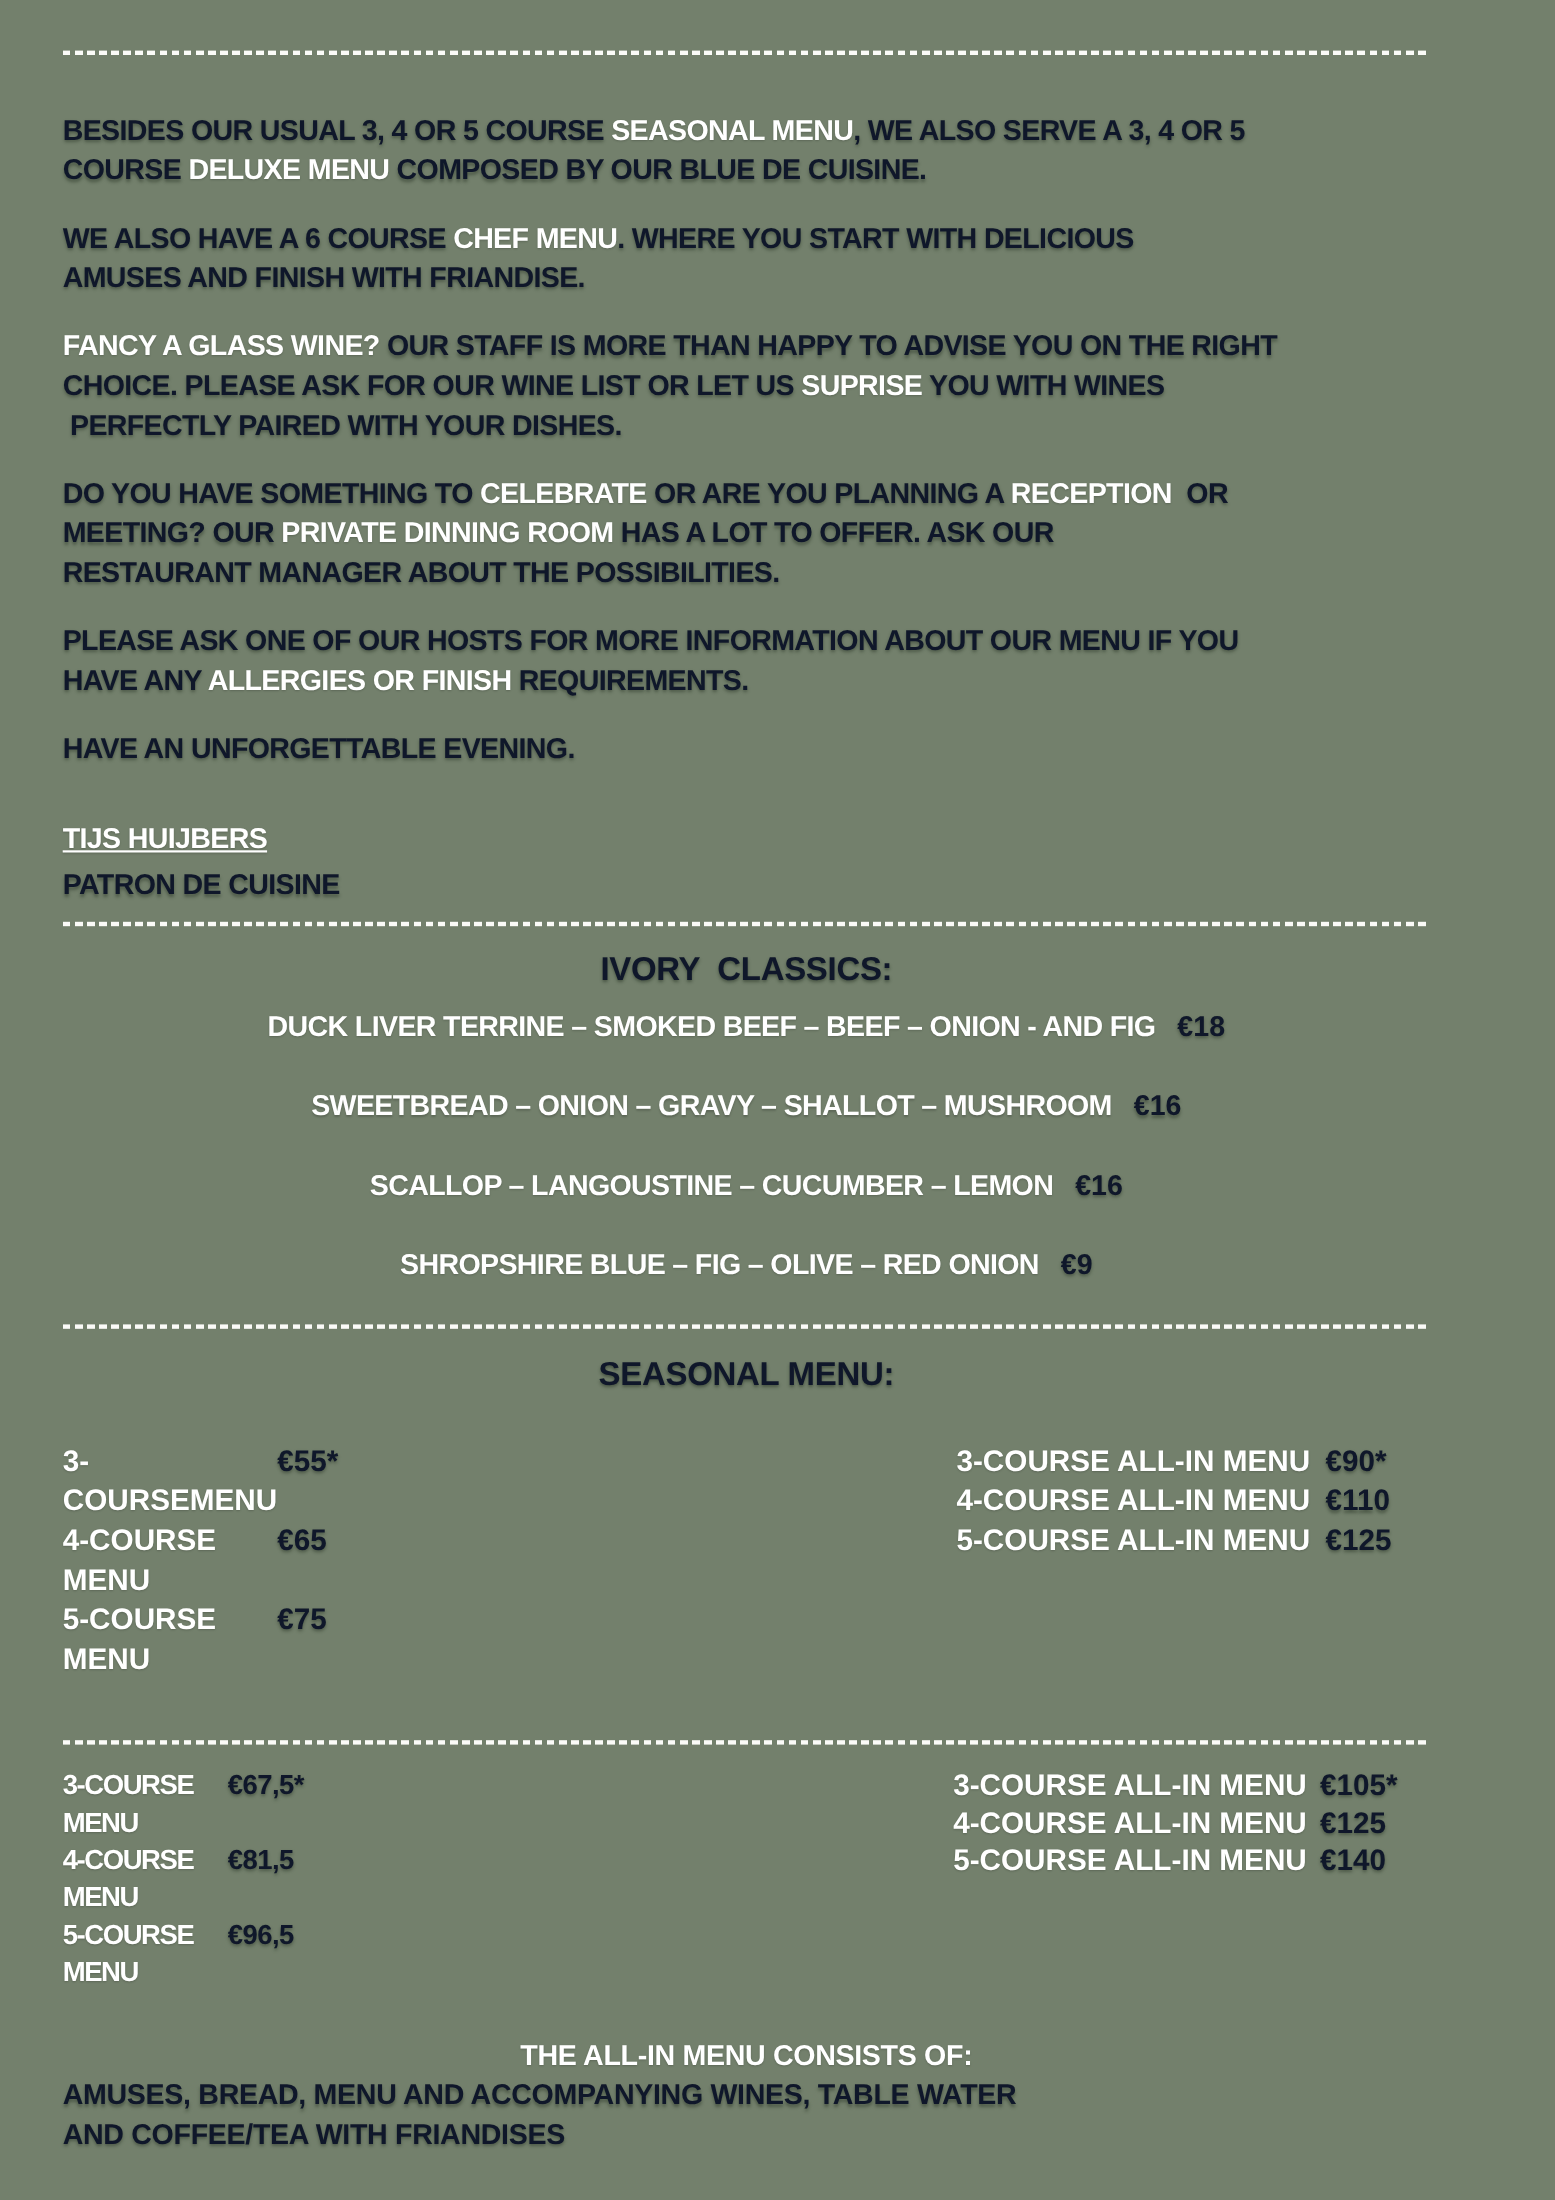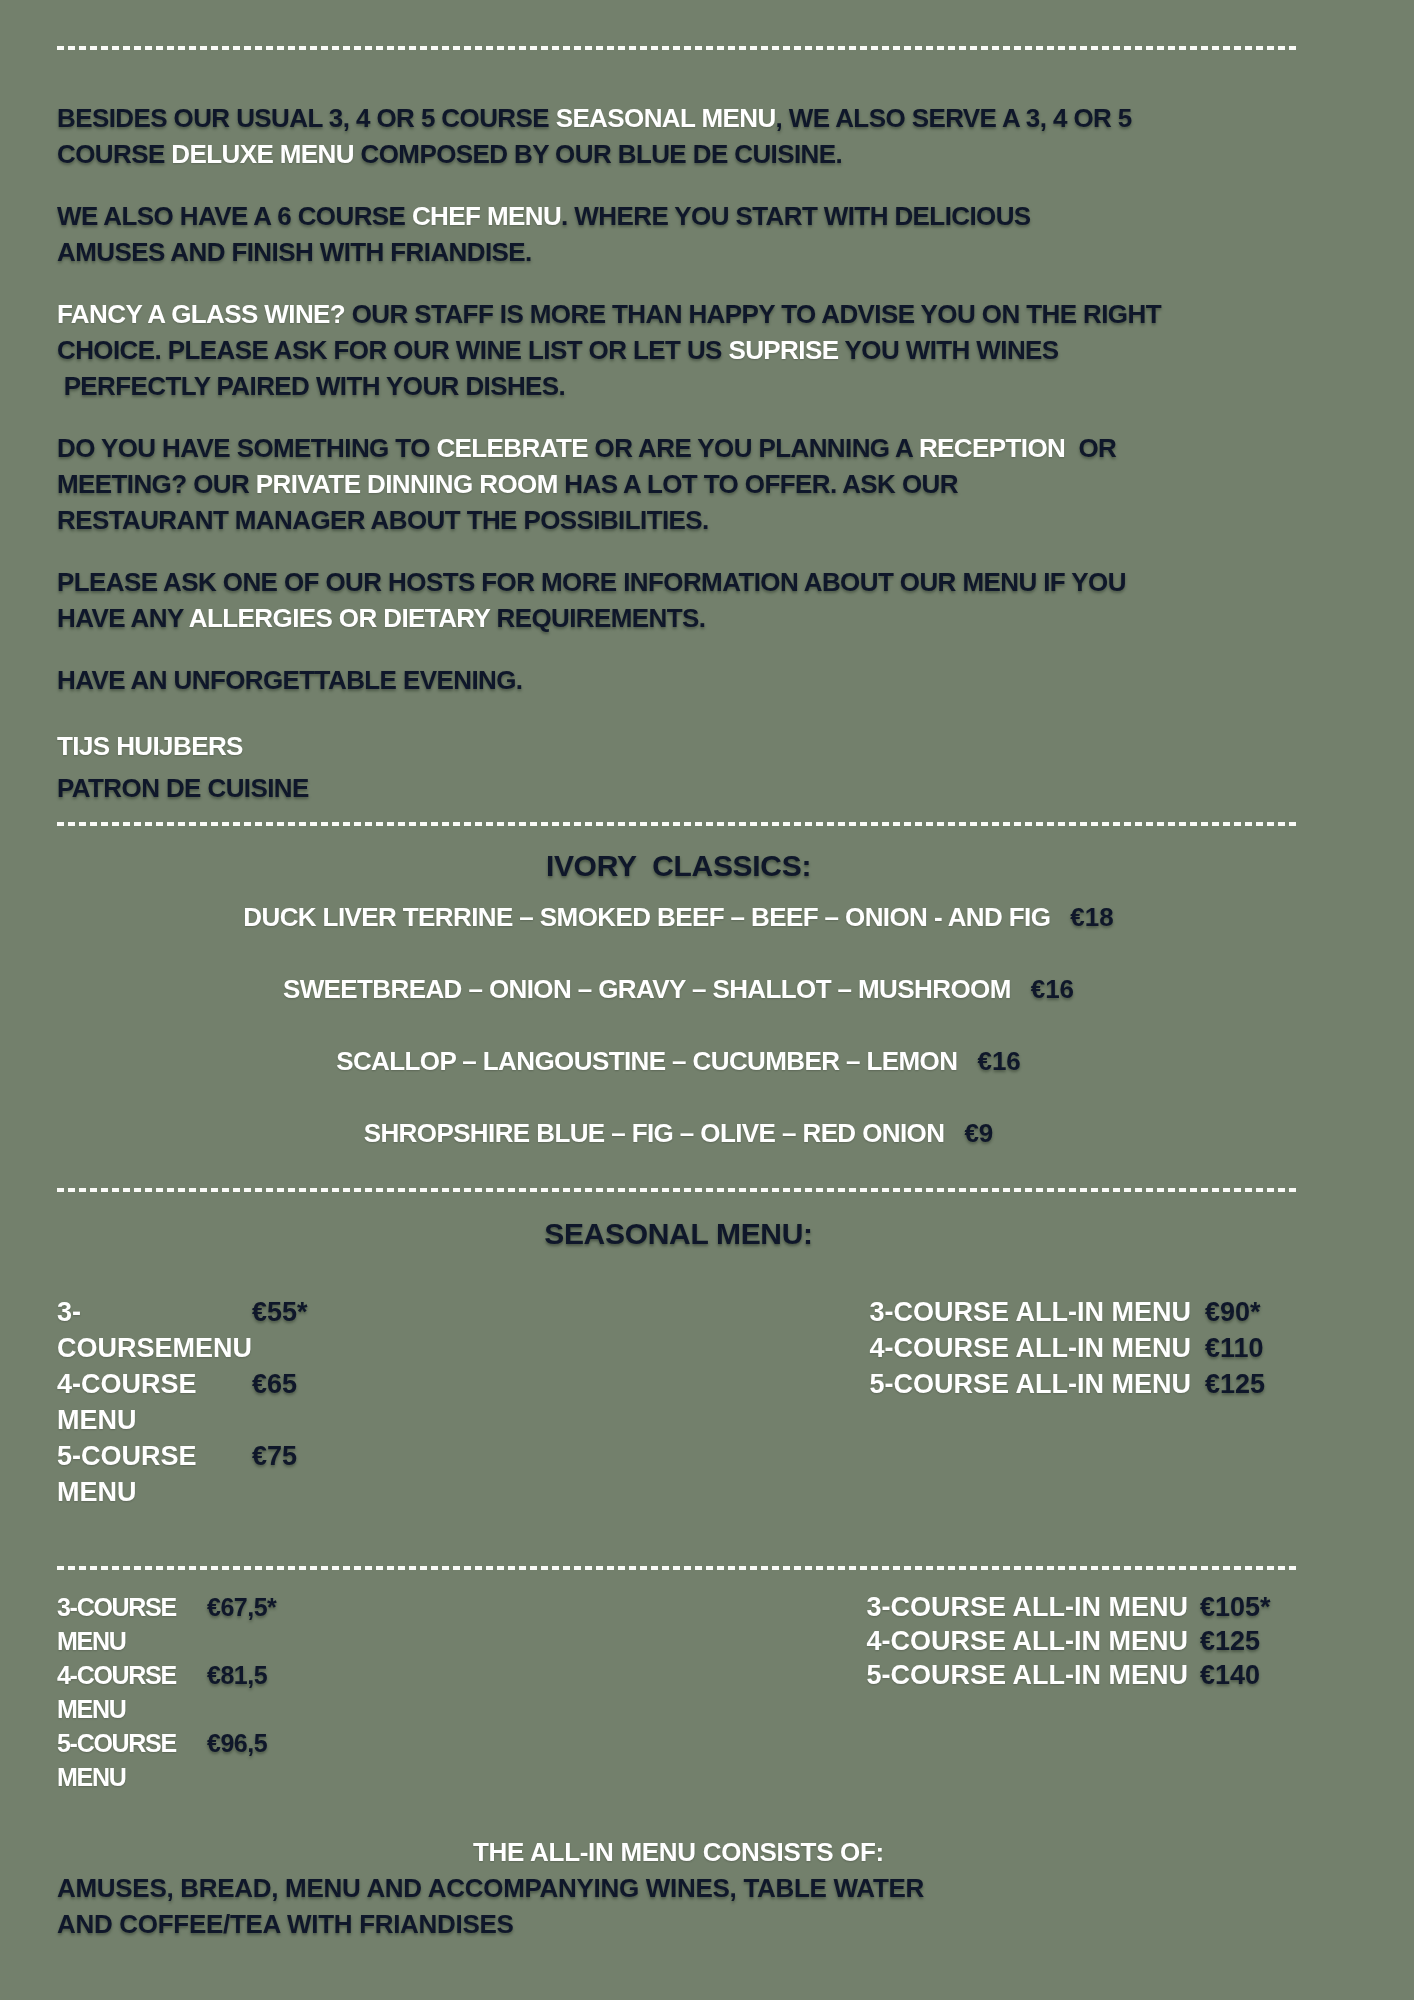--- a/index.html
+++ b/index.html
@@ -12,21 +12,21 @@
     overflow:hidden;
   }
   .content{padding:0 114px 0 57px;}
   .wht{color:#0f172a;text-shadow:0 2px 3px rgba(20,30,18,0.40);}
   .blk{color:#ffffff;text-shadow:0 1px 2px rgba(0,0,0,0.20);}
   .dash{height:4px;background:repeating-linear-gradient(90deg,#FBFBF8 0 7px,rgba(0,0,0,0) 7px 11px);}
   #dash-top{margin-top:46px;}
   .intro{margin-top:50px;font-size:26px;line-height:36px;letter-spacing:-0.6px;}
   .intro p{margin:0 0 26px 0;white-space:pre-wrap;text-shadow:0 2px 3px rgba(20,30,18,0.40);}
   .closing{margin:16px 0 0 0;font-size:26px;line-height:36px;letter-spacing:-0.6px;}
-  .sig-name{margin-top:30px;font-size:26px;line-height:36px;letter-spacing:-0.6px;}
+  .sig-name{margin-top:46px;font-size:26px;line-height:36px;letter-spacing:-0.6px;text-decoration:underline;}
   .sig-title{margin-top:6px;font-size:26px;line-height:36px;letter-spacing:-0.6px;}
   #dash-2{margin-top:16px;}
   .section-heading{
     text-align:center;font-size:30px;line-height:40px;
     letter-spacing:-0.3px;white-space:pre;
     text-shadow:0 2px 3px rgba(20,30,18,0.45);
   }
   #ivory-heading{margin-top:20px;}
   .classics{margin-top:14px;text-align:center;}
   .classic-item{font-size:26px;line-height:34px;margin-bottom:38px;letter-spacing:-0.6px;white-space:pre;}
@@ -64,21 +64,21 @@
 COURSE </span><span class="blk">DELUXE MENU</span><span class="wht"> COMPOSED BY OUR BLUE DE CUISINE.</span></p>
     <p><span class="wht">WE ALSO HAVE A 6 COURSE </span><span class="blk">CHEF MENU</span><span class="wht">. WHERE YOU START WITH DELICIOUS
 AMUSES AND FINISH WITH FRIANDISE.</span></p>
     <p><span class="blk">FANCY A GLASS WINE?</span><span class="wht"> OUR STAFF IS MORE THAN HAPPY TO ADVISE YOU ON THE RIGHT
 CHOICE. PLEASE ASK FOR OUR WINE LIST OR LET US </span><span class="blk">SUPRISE</span><span class="wht"> YOU WITH WINES
  PERFECTLY PAIRED WITH YOUR DISHES.</span></p>
     <p><span class="wht">DO YOU HAVE SOMETHING TO </span><span class="blk">CELEBRATE</span><span class="wht"> OR ARE YOU PLANNING A </span><span class="blk">RECEPTION</span><span class="wht">  OR
 MEETING? OUR </span><span class="blk">PRIVATE DINNING ROOM</span><span class="wht"> HAS A LOT TO OFFER. ASK OUR
 RESTAURANT MANAGER ABOUT THE POSSIBILITIES.</span></p>
     <p><span class="wht">PLEASE ASK ONE OF OUR HOSTS FOR MORE INFORMATION ABOUT OUR MENU IF YOU
-HAVE ANY </span><span class="blk">ALLERGIES OR DIETARY</span><span class="wht"> REQUIREMENTS.</span></p>
+HAVE ANY </span><span class="blk">ALLERGIES OR FINISH</span><span class="wht"> REQUIREMENTS.</span></p>
   </div>
 
   <div class="closing wht">HAVE AN UNFORGETTABLE EVENING.</div>
   <div class="sig-name blk">TIJS HUIJBERS</div>
   <div class="sig-title wht">PATRON DE CUISINE</div>
 
   <div class="dash" id="dash-2"></div>
 
   <div class="section-heading wht" id="ivory-heading">IVORY  CLASSICS:</div>
 

